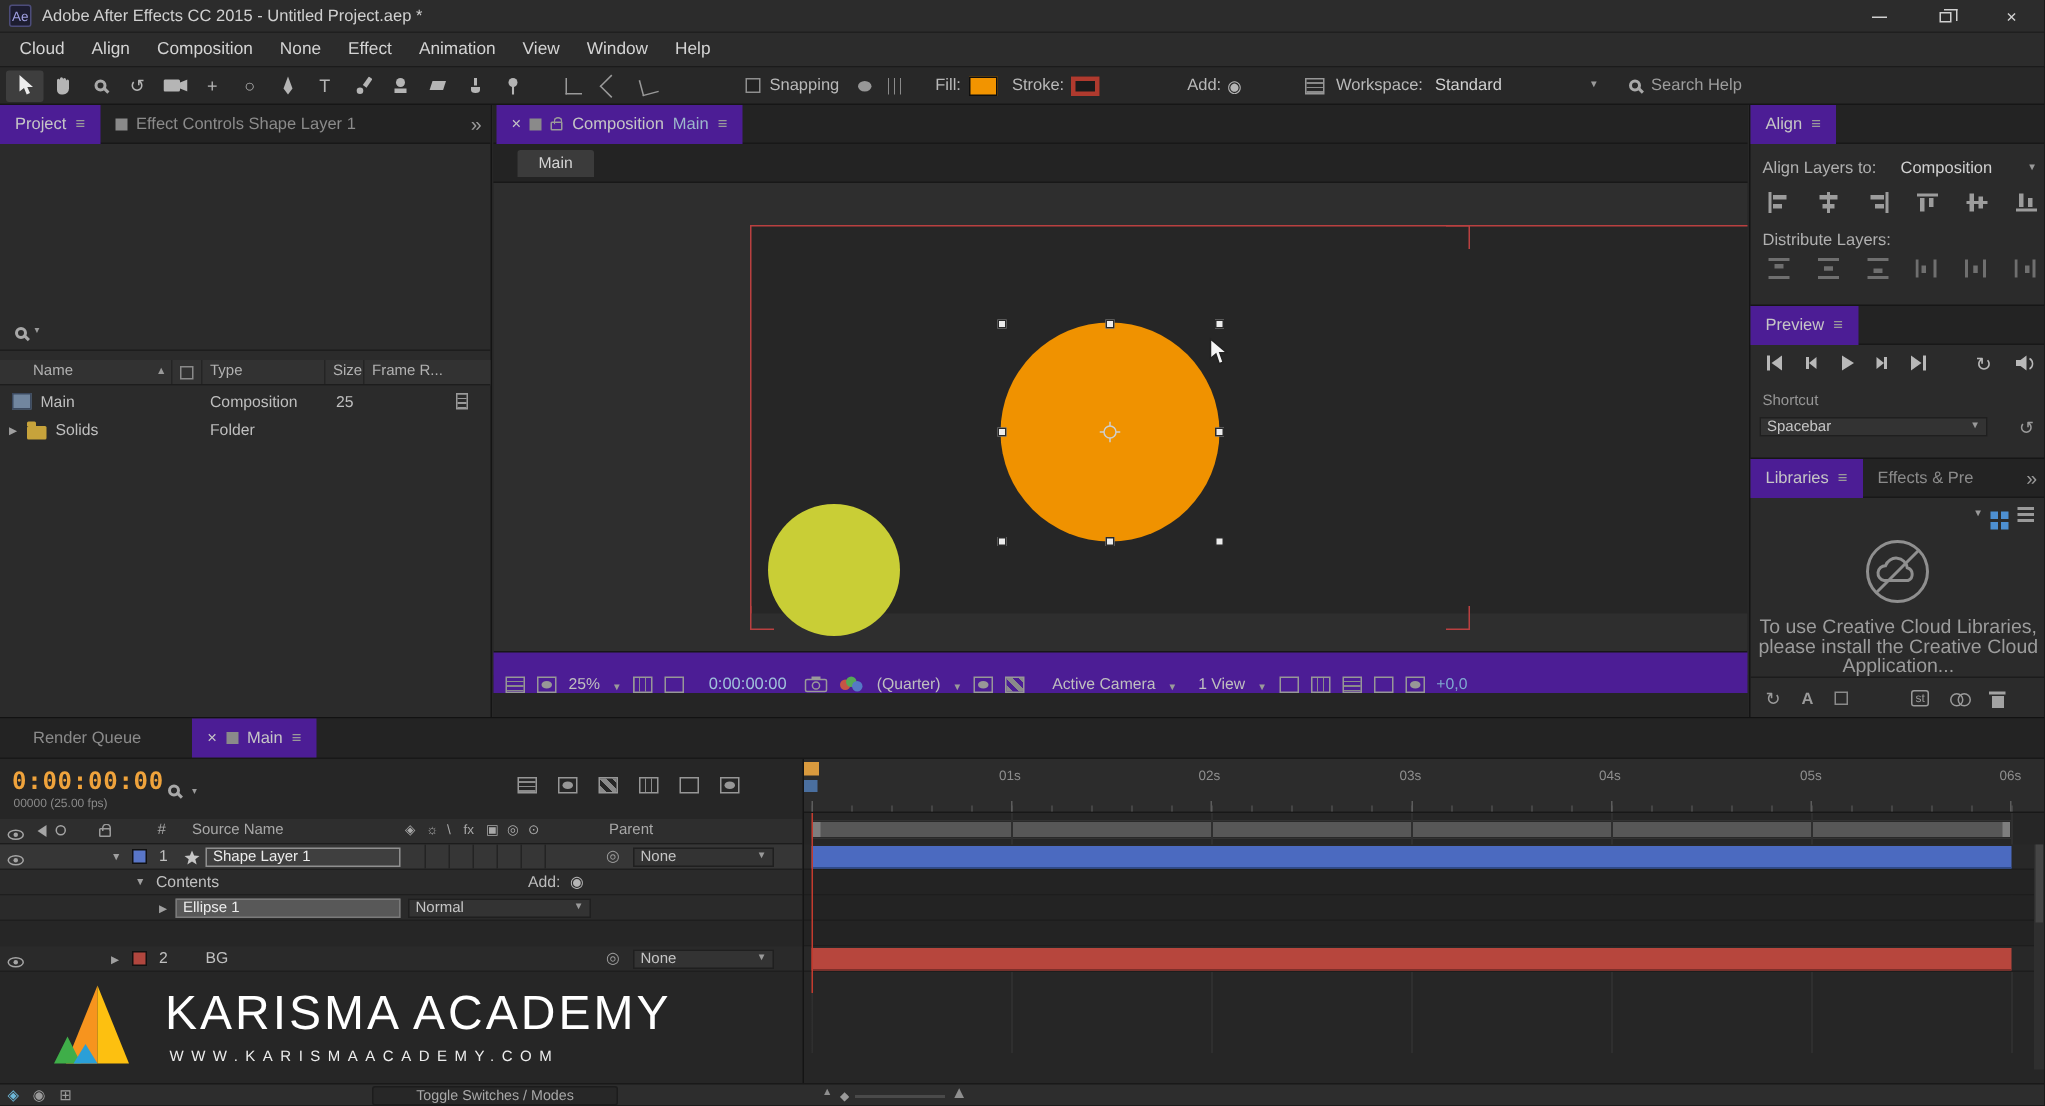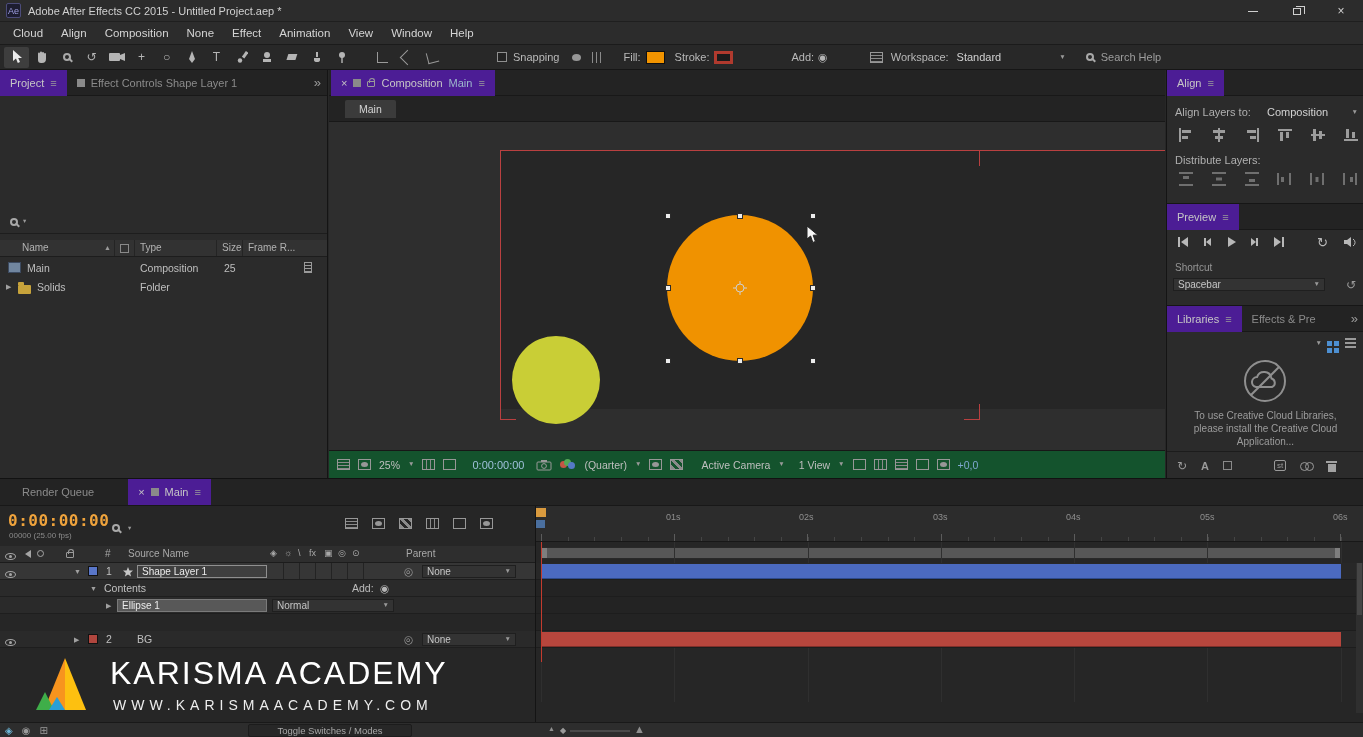--- a/index.html
+++ b/index.html
@@ -66,37 +66,37 @@
 .viewer-tabs{position:absolute;left:0;top:26px;width:100%;height:26px;background:#232323;border-bottom:1px solid #181818}
 .viewer-tab{position:absolute;left:16px;top:4px;padding:3px 14px;background:#3b3b3b;color:#d4d4d4;font-size:10.5px;border-radius:2px 2px 0 0}
 .canvas{position:absolute;left:0;top:52px;width:836px;height:328px;background:#2e2e2e;overflow:hidden}
 .roi{position:absolute;width:16px;height:16px}
 .roi.tl{border-left:1px solid #b94040;border-top:1px solid #b94040}
 .roi.tr{border-right:1px solid #b94040;border-top:1px solid #b94040}
 .roi.bl{border-left:1px solid #b94040;border-bottom:1px solid #b94040}
 .roi.br{border-right:1px solid #b94040;border-bottom:1px solid #b94040}
 .circle{position:absolute;border-radius:50%}
 .handle{position:absolute;width:6px;height:6px;background:#ececec;border:1px solid #2a2a2a}
-.statusbar{position:absolute;left:0;bottom:0;width:100%;height:28px;background:#14532d;border-top:1px solid #171717;display:flex;align-items:center;gap:8px;padding:0 8px;font-size:10.5px;color:#bfbfbf}
+.statusbar{position:absolute;left:0;bottom:16px;width:100%;height:28px;background:#4c1d95;border-top:1px solid #171717;display:flex;align-items:flex-end;gap:8px;padding:0 8px;font-size:10.5px;color:#bfbfbf}
 .rgb{width:16px;height:11px;position:relative;flex:none}
 .rgb span{position:absolute;width:7px;height:7px;border-radius:50%}
 .tc-comp{color:#9fc0da;font-size:11px;flex:none}
 .exposure{color:#7fa8d0;flex:none}
 
 .rightcol{position:absolute;left:1166px;top:70px;width:197px;height:408px;background:#2b2b2b;border-left:1px solid #141414}
 .rblock{position:absolute;left:0;width:197px}
 .aicon{fill:#9c9c9c;flex:none}
 .aicon.dim{fill:#6f6f6f}
 .align-row{position:absolute;left:0;width:100%;display:flex;gap:17px;padding-left:11px}
 .pt-btn{width:21px;height:16px;display:flex;align-items:center;justify-content:center;flex:none}
 .pt-btn svg{fill:#b8b8b8}
 .ddrow{position:absolute;display:flex;align-items:center;gap:5px}
 .bluegrid{width:5px;height:5px;background:#4d8fd1;box-shadow:7px 0 #4d8fd1,0 7px #4d8fd1,7px 7px #4d8fd1;display:inline-block}
 .listicon{width:11px;height:10px;background:repeating-linear-gradient(to bottom,#9a9a9a 0 2px,transparent 2px 4px);display:inline-block}
-.lib-msg{position:absolute;left:0;width:100%;text-align:center;font-size:10px;color:#9c9c9c}
+.lib-msg{position:absolute;left:0;width:100%;text-align:center;font-size:13px;color:#9c9c9c}
 .badge{border:1px solid #9a9a9a;color:#9a9a9a;font-size:8px;padding:0 2px;border-radius:2px}
 .chain{width:12px;height:8px;position:relative;display:inline-block}
 .chain::before,.chain::after{content:"";position:absolute;width:7px;height:7px;border:1px solid #9a9a9a;border-radius:50%;top:0}
 .chain::after{left:5px}
 
 .tl{position:absolute;left:0;top:478px;width:1363px;height:259px;background:#262626;border-top:1px solid #121212}
 .tl-tabbar{position:absolute;left:0;top:0;width:100%;height:27px;background:#232323;border-bottom:1px solid #181818;display:flex;align-items:center}
 .tl-left{position:absolute;left:0;top:27px;width:535px;height:217px}
 .tl-right{position:absolute;left:536px;top:27px;width:827px;height:217px;overflow:hidden}
 .tl-vdiv{position:absolute;left:535px;top:27px;width:1px;height:217px;background:#141414}
@@ -126,21 +126,21 @@
 .trow.propr{background:#232323}
 .tgrid{position:absolute;left:5px;top:36px;width:805px;height:160px;background:repeating-linear-gradient(to right,#2f2f2f 0 1px,transparent 1px 133.3px)}
 .lbar{position:absolute;left:5px;width:800px;height:15px}
 .cti-line{position:absolute;left:5px;top:36px;width:1px;height:120px;background:#c33b2e}
 .cti-head{position:absolute;left:0;top:2px;width:10px;height:9px;background:#d99a3e}
 .cti-head2{position:absolute;left:0;top:14px;width:9px;height:8px;background:#4a6f9f}
 .vscroll{position:absolute;right:0;top:57px;width:7px;height:150px;background:#2f2f2f}
 .vscroll::before{content:"";position:absolute;top:0;left:1px;width:5px;height:52px;background:#454545}
 .wm{position:absolute;left:34px;top:176px;display:flex;align-items:center;gap:14px}
 .wm-title{font-size:32px;font-weight:normal;color:#fff;letter-spacing:2px;font-family:"Liberation Sans",sans-serif}
-.wm-url{font-size:14px;color:#ededed;letter-spacing:5px;margin-top:5px;margin-left:3px}
+.wm-url{font-size:10px;color:#ededed;letter-spacing:5px;margin-top:5px;margin-left:3px}
 .tl-footer{position:absolute;left:0;bottom:0;width:100%;height:15px;background:#2d2d2d;border-top:1px solid #191919;display:flex;align-items:center;gap:9px;padding-left:5px}
 .toggle-btn{position:absolute;left:248px;top:1px;width:164px;height:13px;background:#272727;border:1px solid #1c1c1c;border-radius:2px;display:flex;align-items:center;justify-content:center;font-size:9.5px;color:#a8a8a8}
 .ftr-icon{font-size:10px;color:#9a9a9a;flex:none}
 .ztrack{position:absolute;left:570px;top:7px;width:60px;height:2px;background:#4a4a4a}
 .star{fill:#c6c6c6}
 </style>
 </head>
 <body>
 
 <div class="app">

